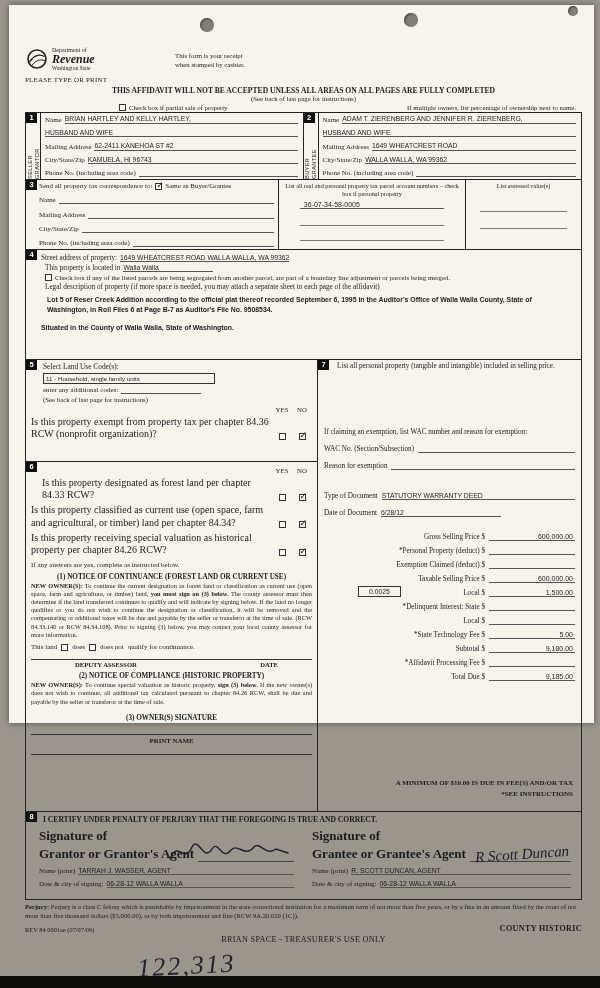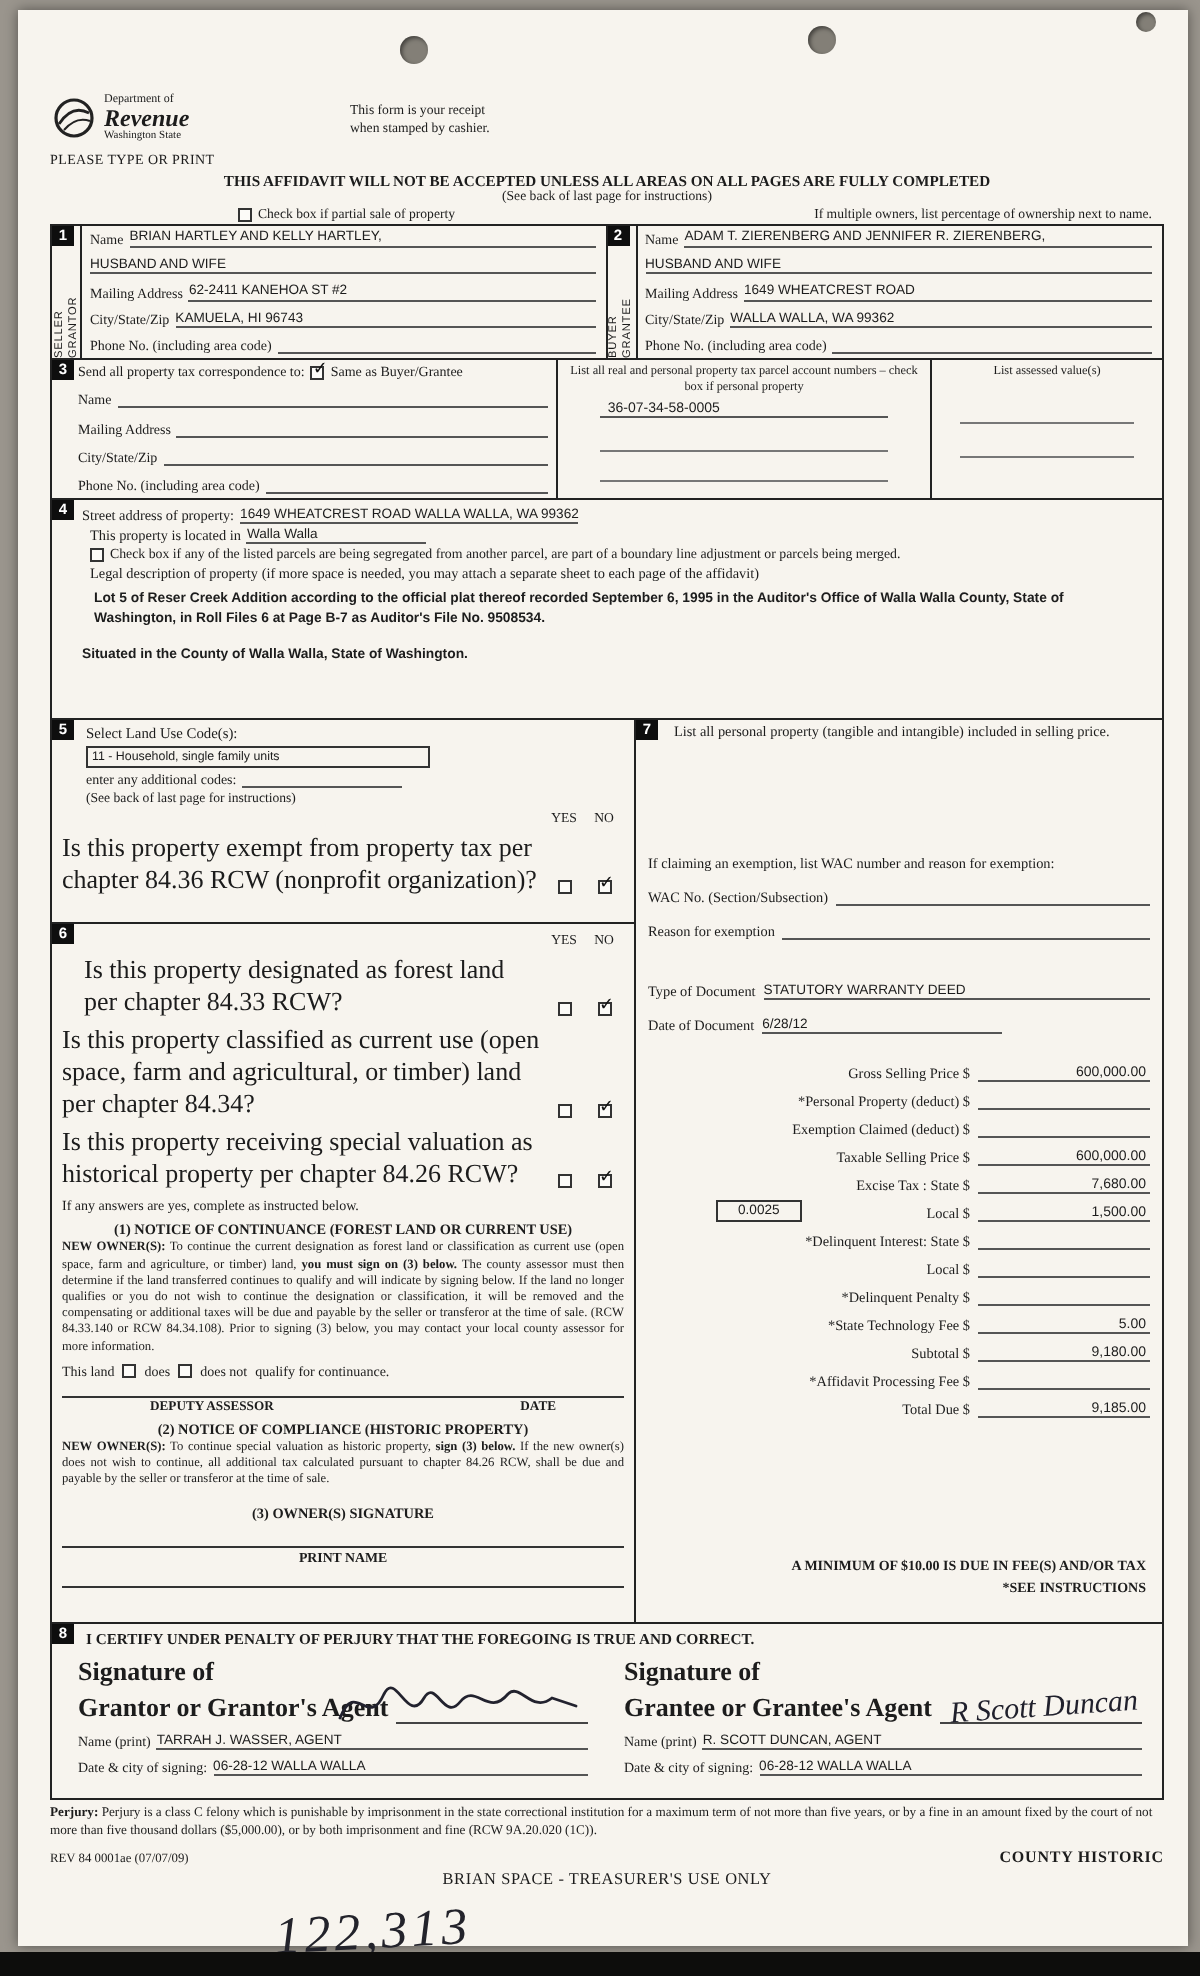--- a/index.html
+++ b/index.html
@@ -1,18 +1,18 @@
 <!DOCTYPE html>
 <html><head>
 <meta charset="utf-8">
 <style>
   *{margin:0;padding:0;box-sizing:border-box}
   html,body{width:600px;height:988px}
   body{background:#9a958d;position:relative;overflow:hidden;font-family:"Liberation Serif",serif;color:#1c1c1c}
-  .paper{position:absolute;left:9px;top:5px;width:585px;height:968px;background:#f7f4ee;padding:42px 12px 0 16px;box-shadow:0 0 6px rgba(0,0,0,.45)}
+  .paper{position:absolute;left:9px;top:5px;width:585px;height:718px;background:#f7f4ee;padding:42px 12px 0 16px;box-shadow:0 0 6px rgba(0,0,0,.45)}
   .bottom-bar{position:absolute;left:0;bottom:0;width:100%;height:12px;background:#0d0d0c;z-index:6}
   .hole{position:absolute;border-radius:50%;background:#837f77;box-shadow:inset 1px 1px 2px rgba(0,0,0,.5);z-index:5}
   .hole1{left:200px;top:18px;width:14px;height:14px}
   .hole2{left:404px;top:13px;width:14px;height:14px}
   .hole3{left:568px;top:6px;width:10px;height:10px}
   
   .header{display:flex;align-items:flex-start}
   .h-left{width:150px}
   .logo-row{display:flex;align-items:center;gap:3px}
   .dept1{font-size:6px;line-height:1}
@@ -64,21 +64,21 @@
   .sec6{position:relative;flex:1;padding:2px 5px}
   .colR{flex:1;position:relative;padding:2px 6px 0 6px;display:flex;flex-direction:column}
   .s5title{font-size:7.4px;margin-left:12px}
   .codebox{border:1px solid #333;width:172px;height:11px;font-family:"Liberation Sans",sans-serif;font-size:6.2px;line-height:10px;padding-left:2px;margin:2px 0 2px 12px}
   .addrow{display:flex;font-size:7px;margin-left:12px;align-items:flex-end;gap:3px}
   .seeback{font-size:6.8px;margin:2px 0 0 12px}
   .ynhead{display:flex;font-size:6.8px;margin-top:3px}
   .ynspacer{flex:1}
   .ynh{width:20px;text-align:center}
   .qrow{display:flex;align-items:flex-end;margin-top:2.5px}
-  .qtext{flex:1;font-size:13px;line-height:1.25;padding-right:2px}
+  .qtext{flex:1;font-size:10px;line-height:1.25;padding-right:2px}
   .cell{width:20px;display:flex;justify-content:center;padding-bottom:1px}
   .ifyes{font-size:7px;margin-top:4px}
   .ntitle{text-align:center;font-weight:bold;font-size:7.2px;margin-top:4px}
   .ntext{font-size:6.35px;line-height:1.3;text-align:justify;margin-top:1px}
   .thisland{display:flex;gap:4px;align-items:center;font-size:7px;margin-top:4px}
   .sigline{border-bottom:1px solid #333;height:9px}
   .deputyrow{display:flex;font-size:6.6px;font-weight:bold;justify-content:space-between;padding:1px 34px 0 44px}
   .printname{text-align:center;font-size:6.9px;font-weight:bold;margin-top:2px}
   
   .s7head{font-size:7.2px;line-height:1.35;margin-left:13px}
@@ -393,38 +393,30 @@
           </div>
         <div class="fin-row">
             <span class="fin-label">Exemption Claimed (deduct)  $</span>
             <span class="fin-value"></span>
           </div>
         <div class="fin-row">
             <span class="fin-label">Taxable Selling Price  $</span>
             <span class="fin-value">600,000.00</span>
           </div>
         <div class="fin-row">
-            <span class="fin-label">Excise Tax : State  $</span>
-            <span class="fin-value">7,680.00</span>
-          </div>
-        <div class="fin-row">
             <span class="rate-box">0.0025</span>
             <span class="fin-label">Local  $</span>
             <span class="fin-value">1,500.00</span>
           </div>
         <div class="fin-row">
             <span class="fin-label">*Delinquent Interest: State  $</span>
             <span class="fin-value"></span>
           </div>
         <div class="fin-row">
             <span class="fin-label">Local  $</span>
-            <span class="fin-value"></span>
-          </div>
-        <div class="fin-row">
-            <span class="fin-label">*Delinquent Penalty  $</span>
             <span class="fin-value"></span>
           </div>
         <div class="fin-row">
             <span class="fin-label">*State Technology Fee  $</span>
             <span class="fin-value">5.00</span>
           </div>
         <div class="fin-row">
             <span class="fin-label">Subtotal  $</span>
             <span class="fin-value">9,180.00</span>
           </div>

